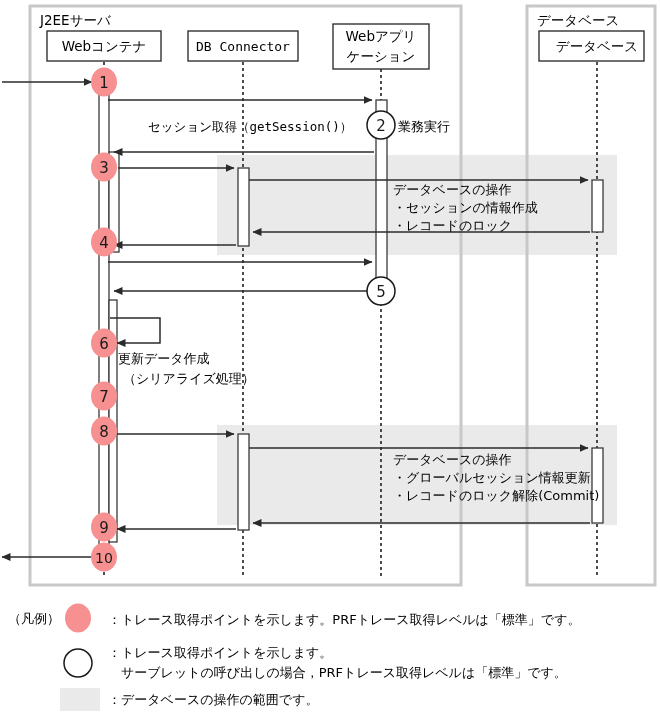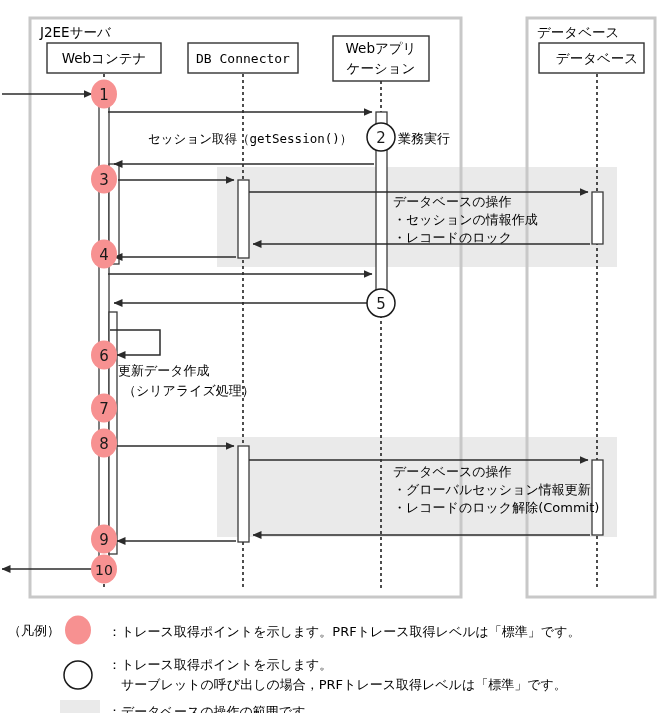--- a/index.html
+++ b/index.html
@@ -10,21 +10,21 @@
   body {
     width: 660px;
     height: 713px;
     position: relative;
     font-family: "Liberation Sans", "DejaVu Sans", sans-serif;
     color: #000000;
     overflow: hidden;
   }
   #stage {
     position: absolute;
-    left: 0; top: 12px;
+    left: 0; top: 0;
     width: 660px; height: 535px;
   }
   svg.layer {
     position: absolute;
     left: 0; top: 0;
     width: 660px;
     height: 713px;
     overflow: visible;
   }
   .jtext {

